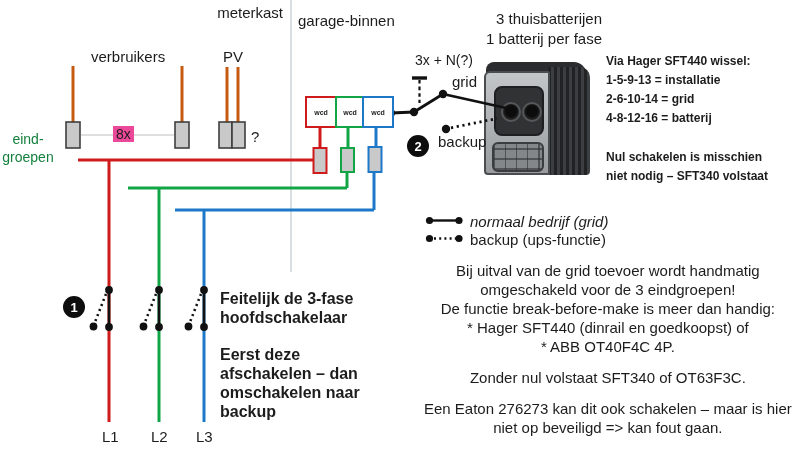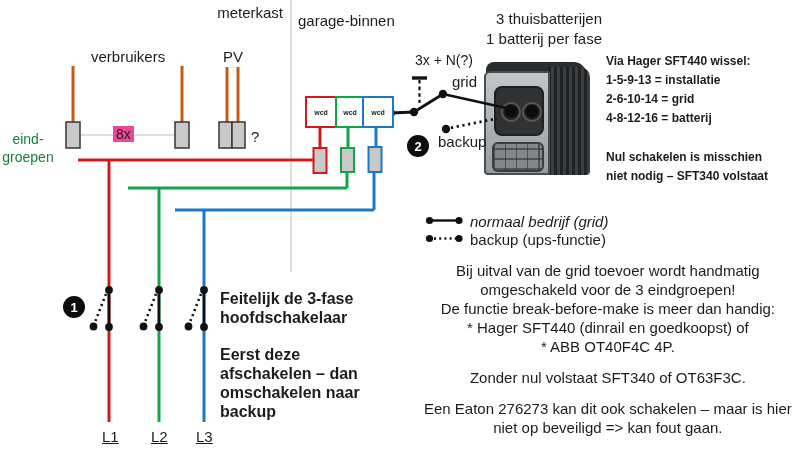--- a/index.html
+++ b/index.html
@@ -35,21 +35,21 @@
   #battery .flap{position:absolute;left:8px;top:80px;width:52px;height:30px;background:#83878a;
         border:2px solid #3a3d3f;border-radius:6px;box-sizing:border-box;
         background-image:repeating-linear-gradient(90deg,rgba(40,43,45,.55) 0 1.5px,transparent 1.5px 11px),
                          repeating-linear-gradient(0deg,rgba(40,43,45,.55) 0 1.5px,transparent 1.5px 10px);}
   
   .legend-row{position:absolute;left:470px;font-size:15px;line-height:18px;}
   .body-line{height:19px;font-size:15px;white-space:pre;}
   .body-line:empty{height:12px;}
   .bold-line{height:19px;font-size:12px;font-weight:bold;white-space:pre;}
   .ann-line{height:19px;font-size:16px;font-weight:bold;white-space:pre;}
-  .phase-label{position:absolute;top:428px;font-size:15px;z-index:4;text-decoration:underline;}
+  .phase-label{position:absolute;top:428px;font-size:15px;z-index:4;}
   .small-label{font-size:14px;}
 </style>
 </head>
 <body>
 
 <div id="canvas">
 
   <div id="battery">
     <div class="body-top"></div>
     <div class="side"></div>

